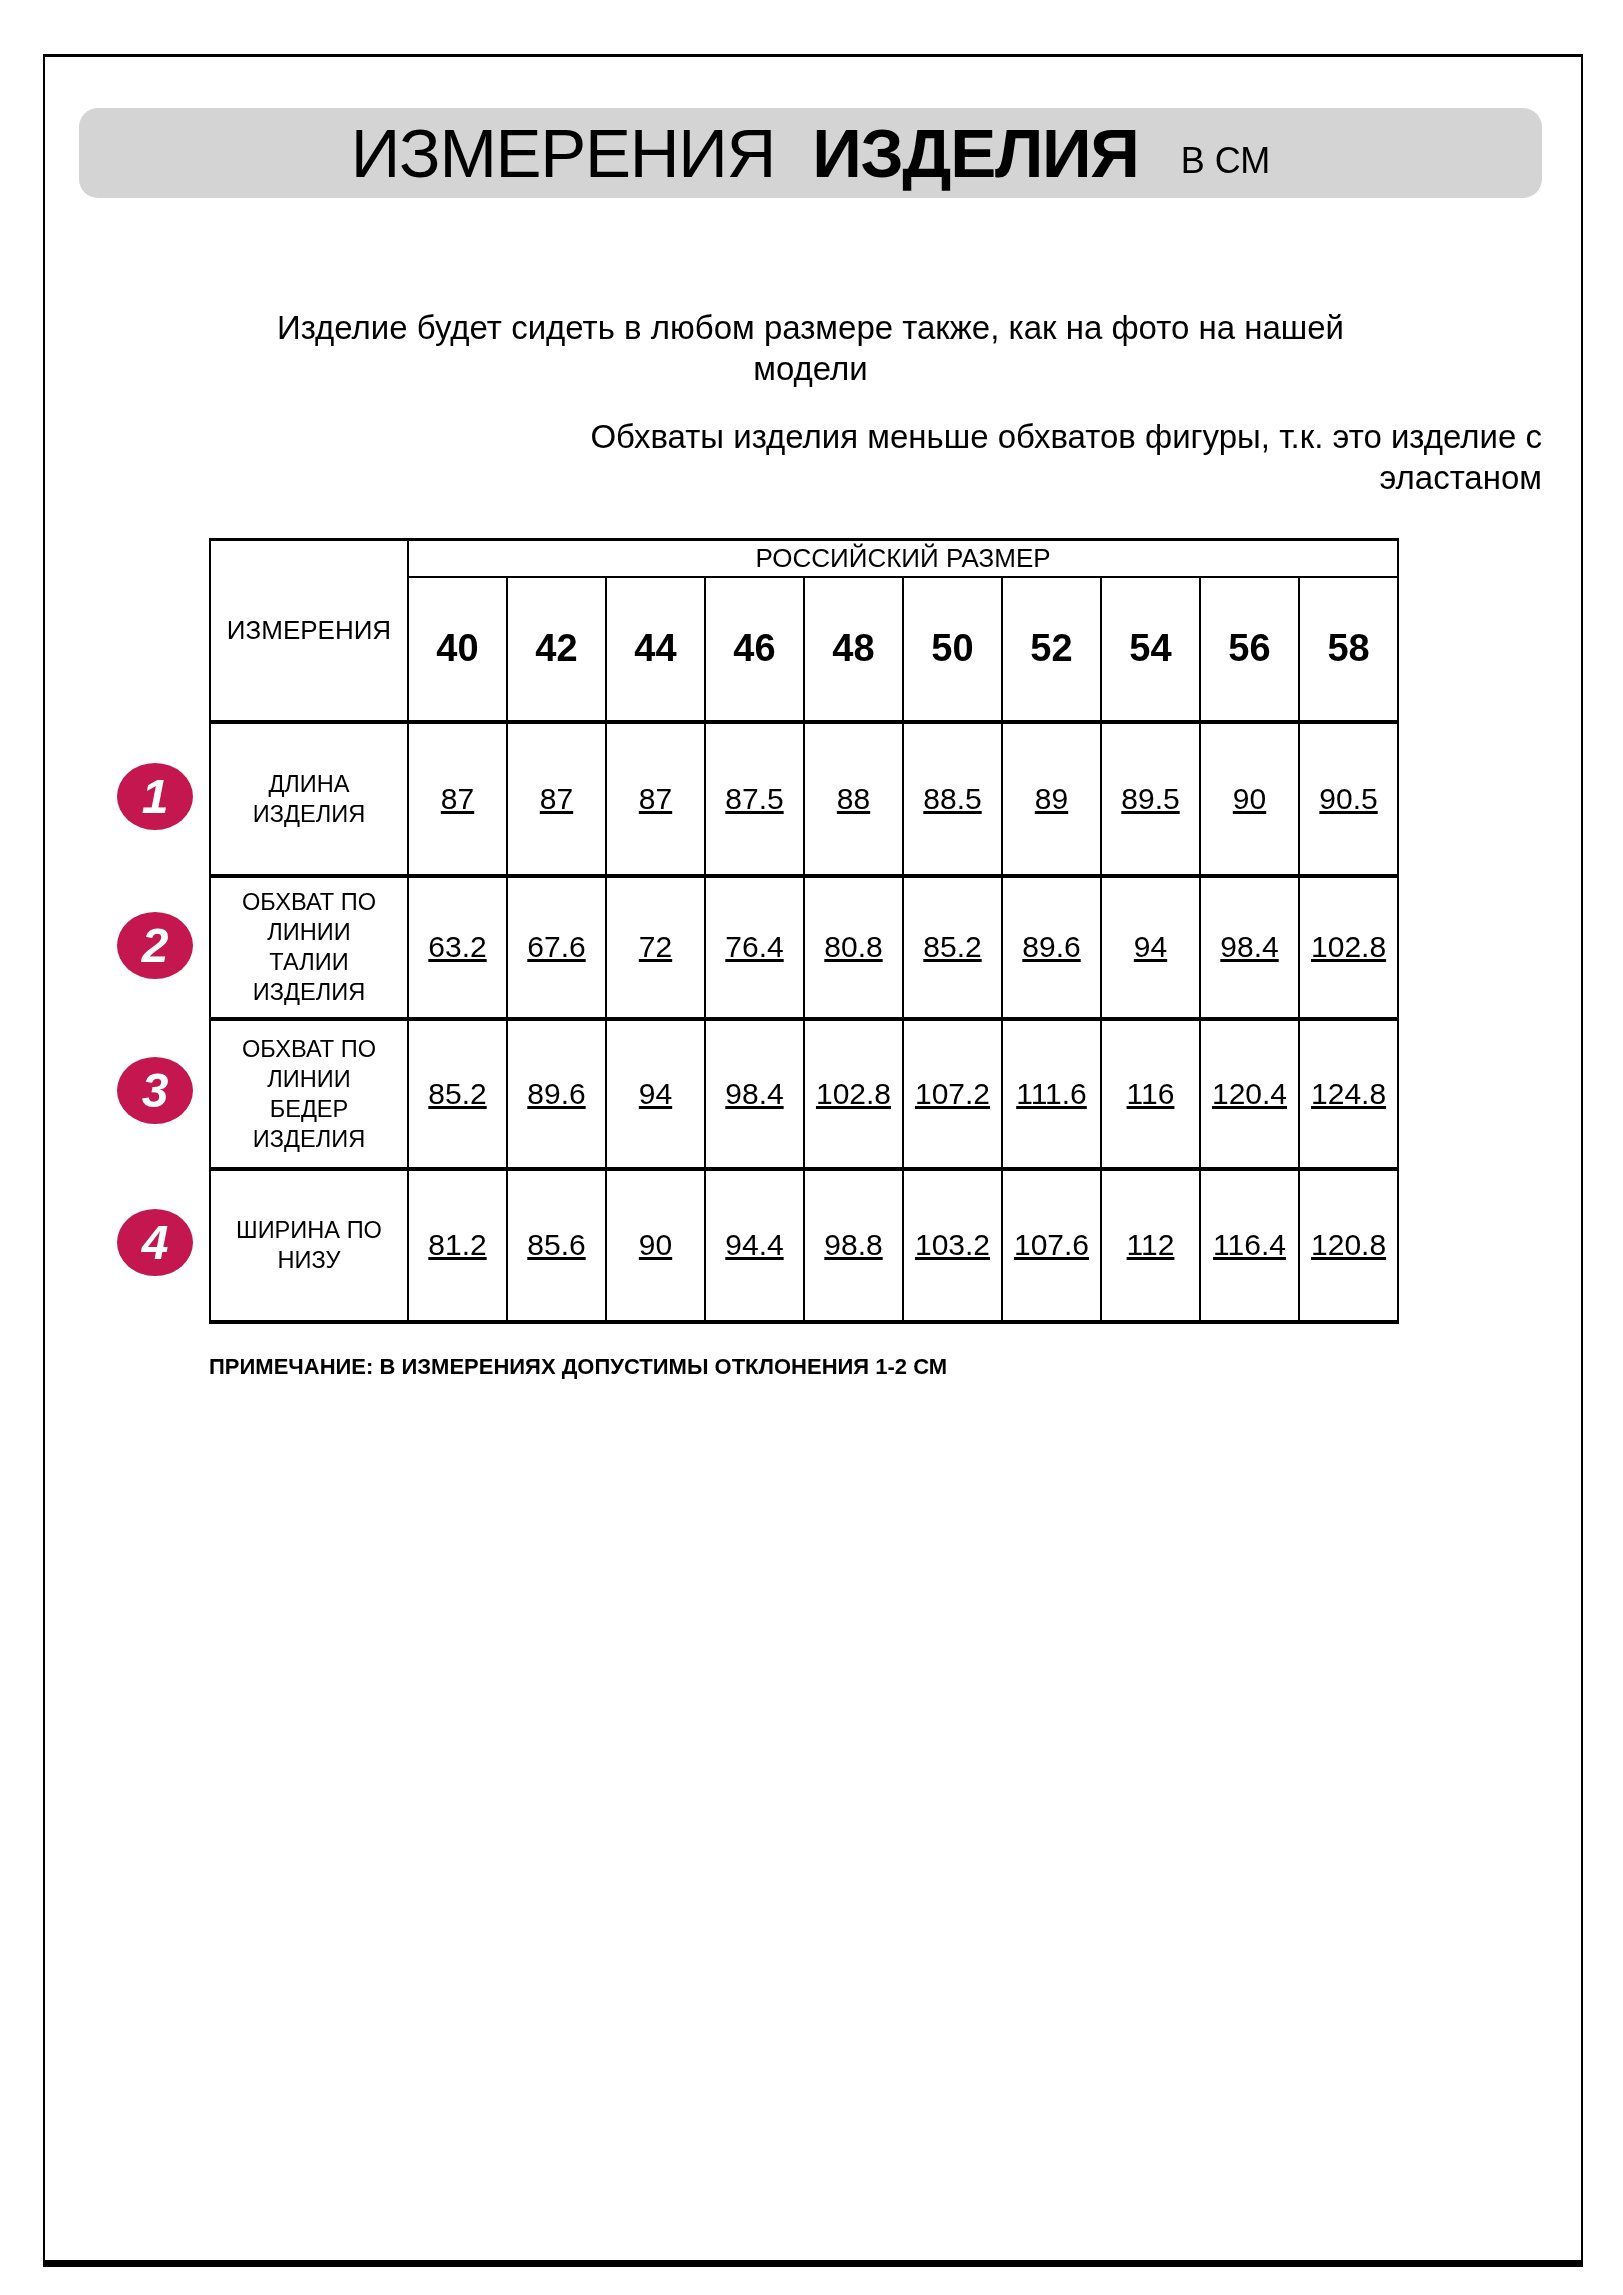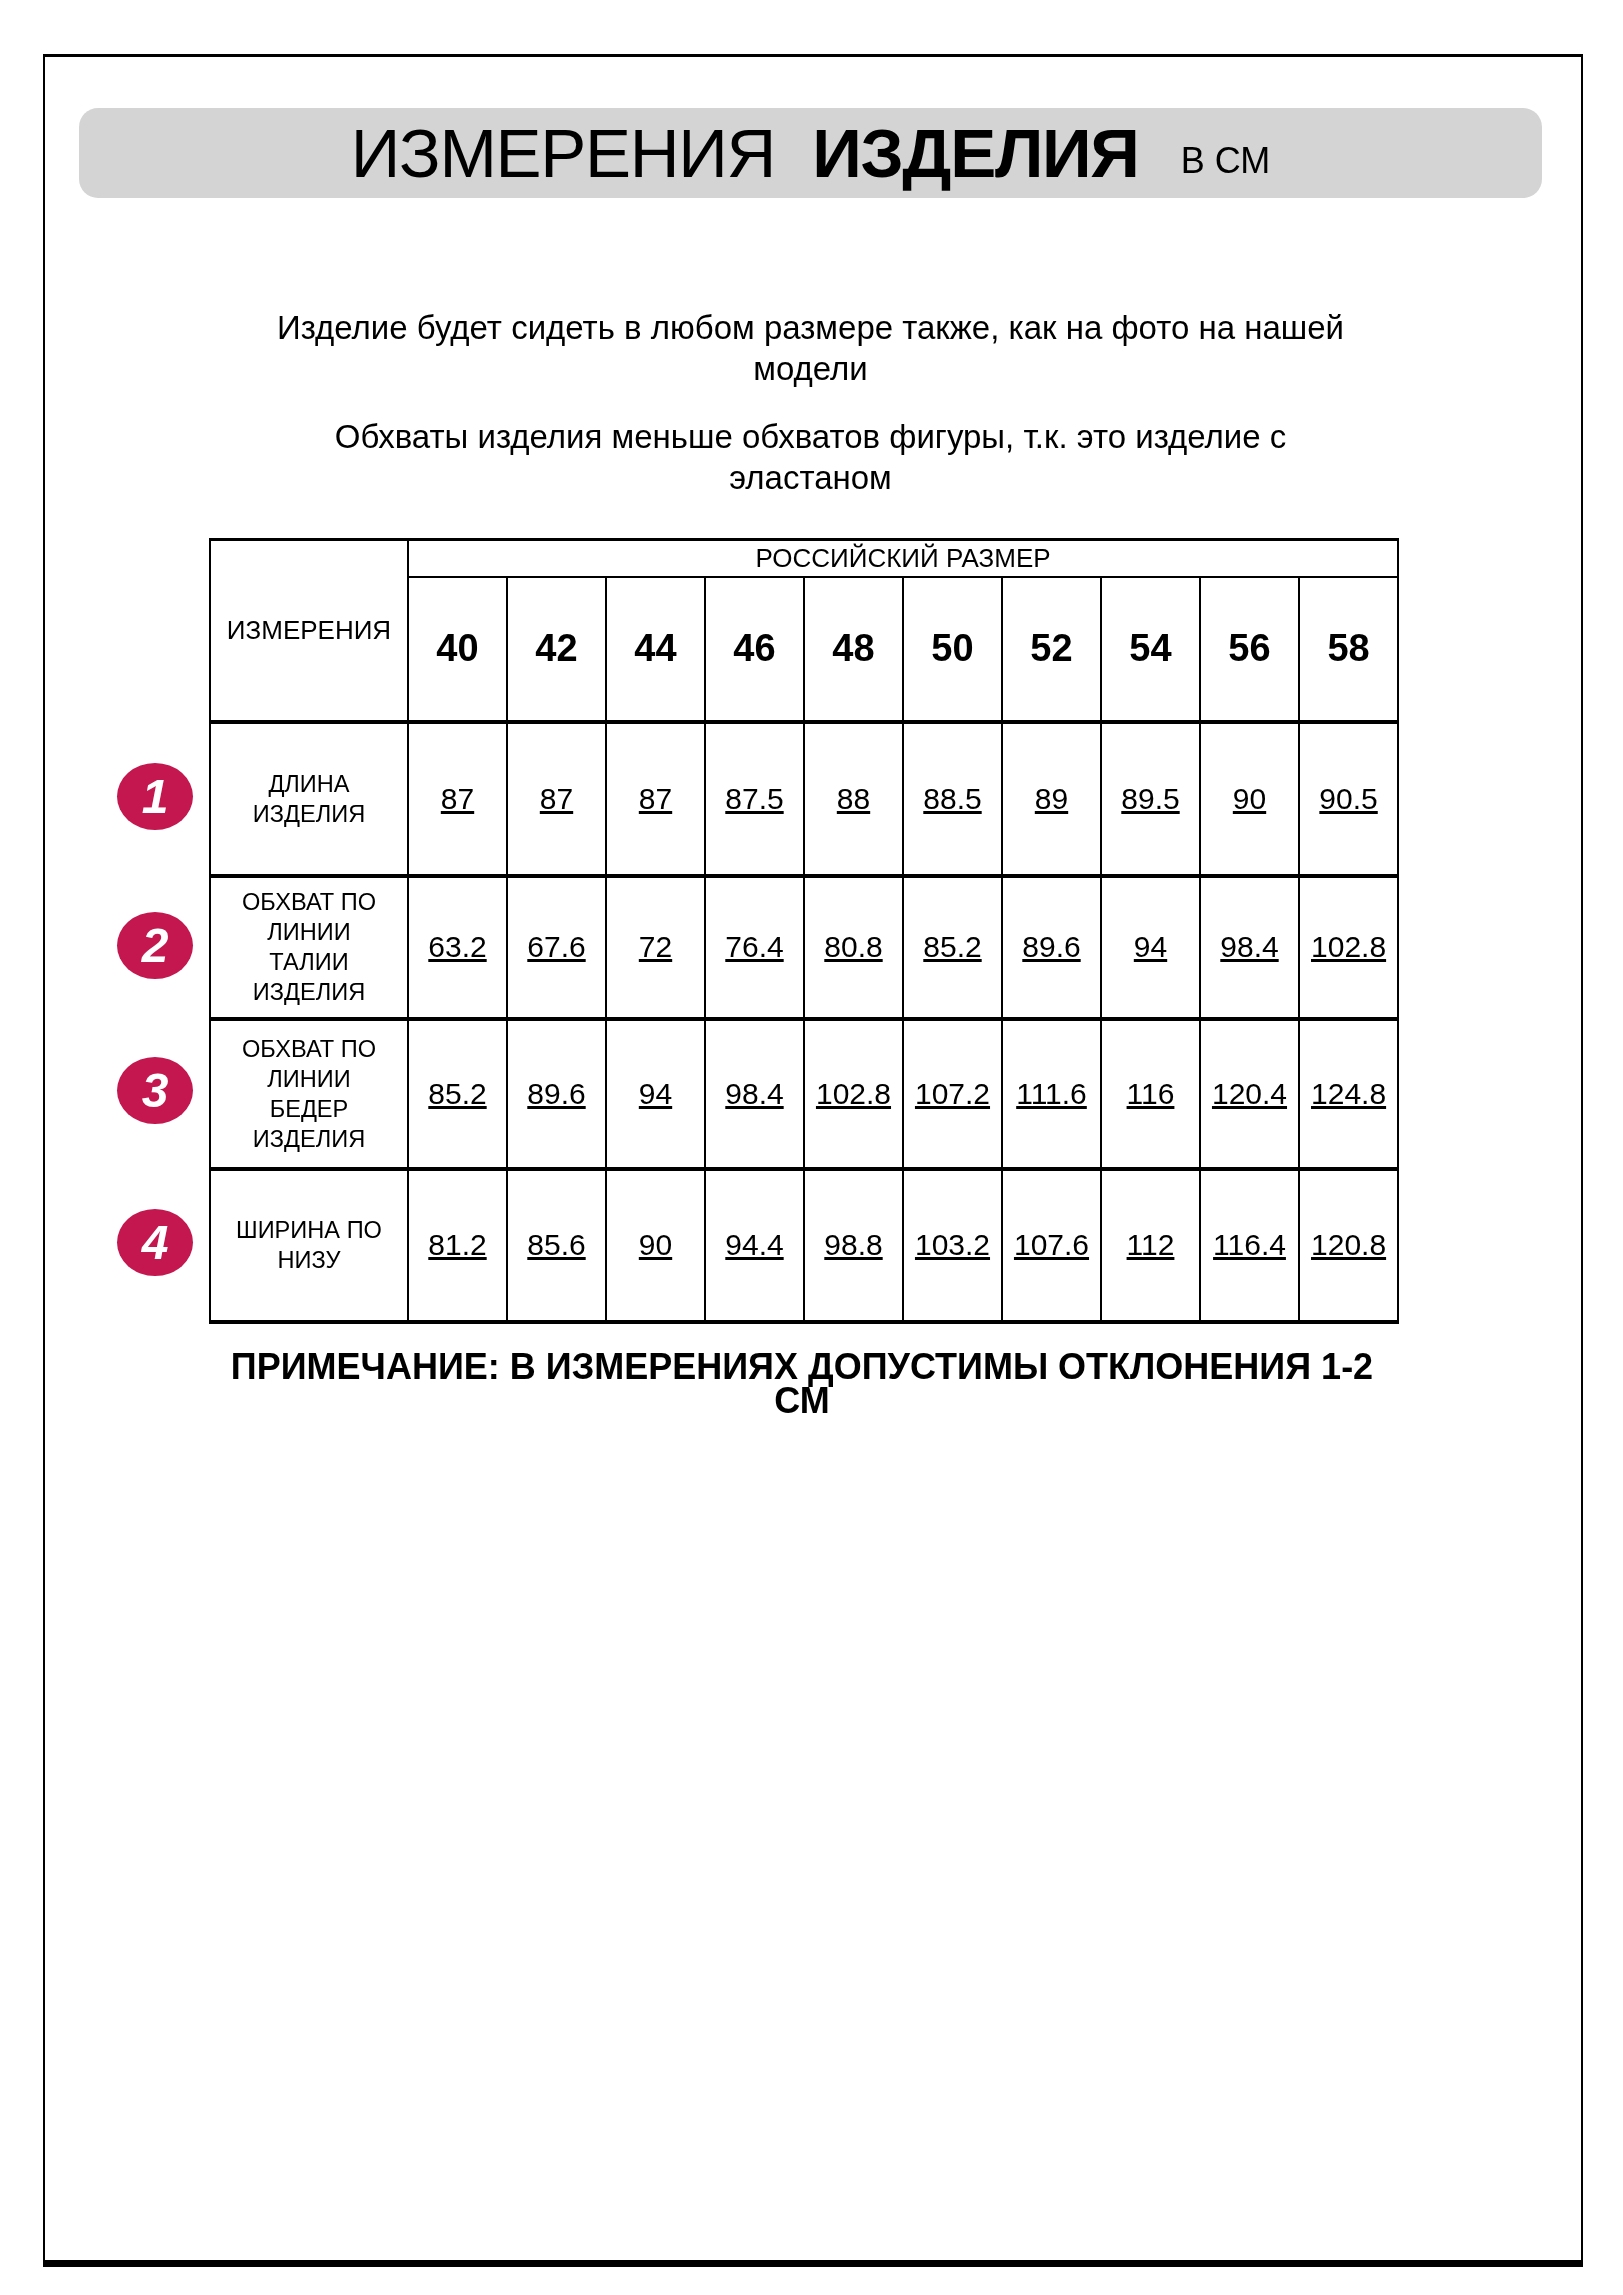--- a/index.html
+++ b/index.html
@@ -43,21 +43,21 @@
     font-size:48px;line-height:48px;
   }
   .para{
     position:absolute;
     left:79px;width:1463px;
     text-align:center;
     font-size:33px;line-height:41px;
     white-space:pre-line;
   }
   .para1{top:307px;}
-  .para2{top:416px;}
+  .para2{top:416px;text-align:right;}
   .size-table{
     position:absolute;
     left:209px;top:538px;
     width:1186px;
     table-layout:fixed;
     border-collapse:collapse;
     border:2.6px solid var(--border-c);
     border-top-width:3.9px;
     border-bottom-width:4.6px;
   }
@@ -89,22 +89,22 @@
     font-size:48px;font-weight:bold;font-style:italic;
     display:flex;align-items:center;justify-content:center;
   }
   .badge-1{top:763px;}
   .badge-2{top:912px;}
   .badge-3{top:1057px;}
   .badge-4{top:1209px;}
   .footnote{
     position:absolute;
     left:209px;top:1350px;width:1186px;
-    text-align:center;
-    font-size:36px;font-weight:bold;line-height:34px;
+    text-align:left;
+    font-size:22px;font-weight:bold;line-height:34px;
   }
 </style>
 </head>
 <body>
 
 <div class="page">
 
   <div class="frame"></div>
 
   <div class="banner">

